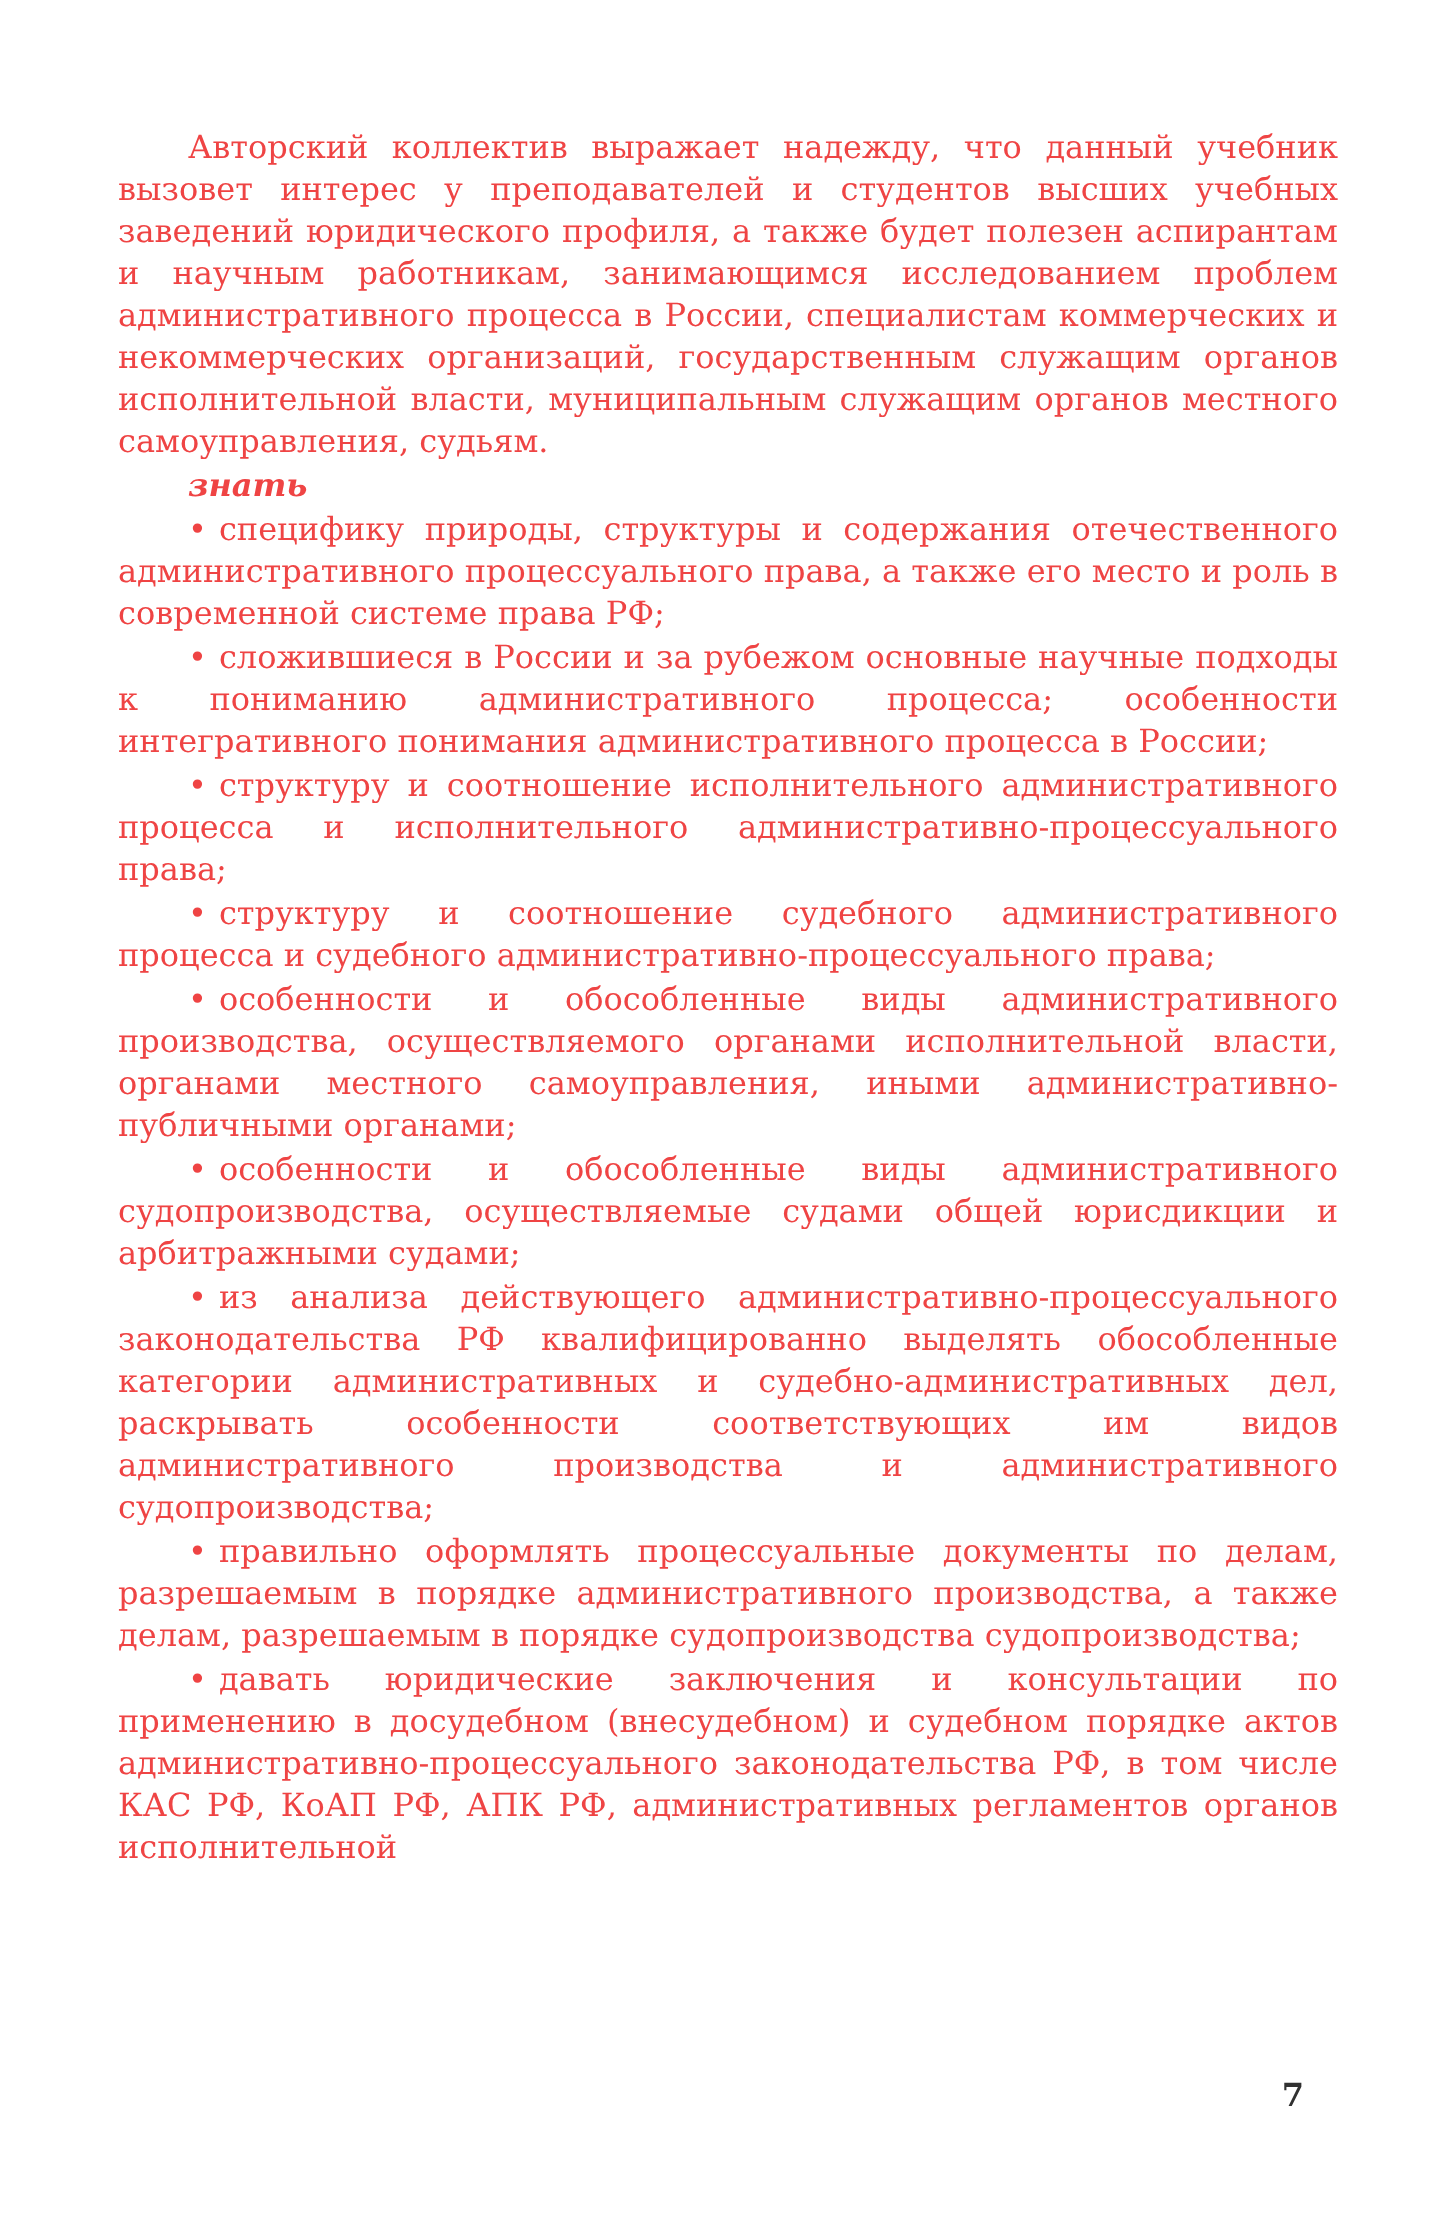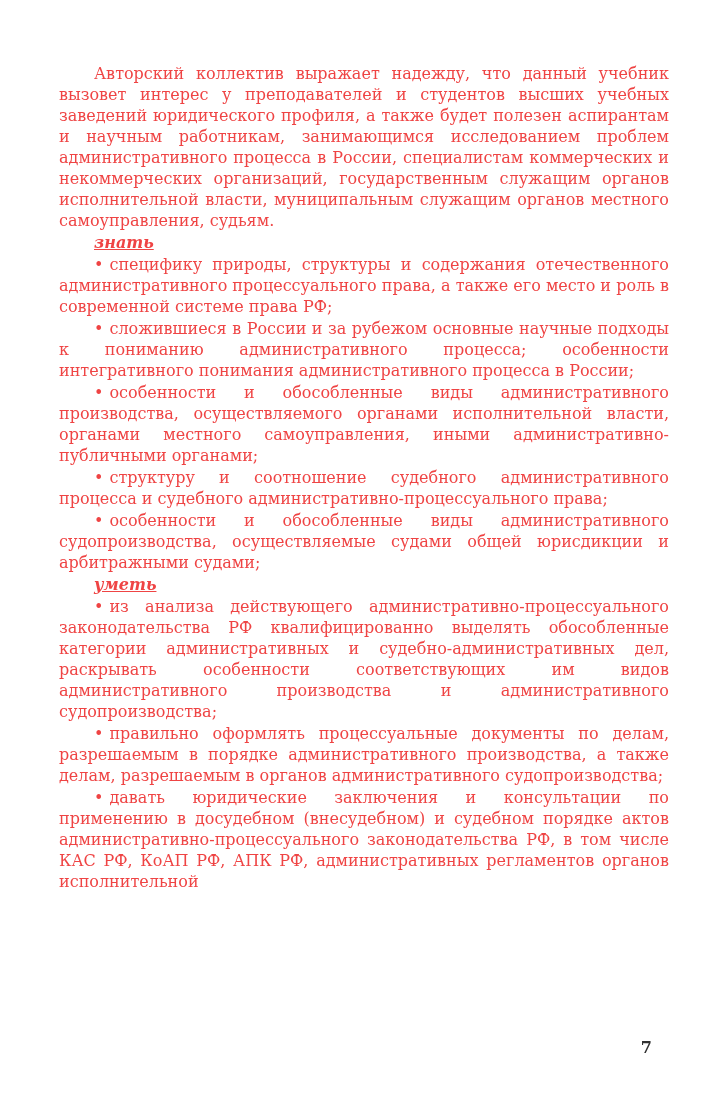--- a/index.html
+++ b/index.html
@@ -25,21 +25,20 @@
     margin: 1px;
     font-size: 16px;
     line-height: 21px;
     text-align: justify;
     text-indent: 35px;
     color: #ef4444;
   }
   p.para.heading {
     font-weight: bold;
     font-style: italic;
-    text-decoration: underline;
   }
   .bullet-marker {
     margin-right: 6px;
   }
   .folio {
     position: absolute;
     top: 1039px;
     right: 74px;
     font-size: 16px;
     line-height: 17px;
@@ -54,32 +53,32 @@
 
   <p class="para">Авторский коллектив выражает надежду, что данный учебник вызовет интерес у преподавателей и студентов высших учебных заведений юридического профиля, а также будет полезен аспирантам и научным работникам, занимающимся исследованием проблем административного процесса в России, специалистам коммерческих и некоммерческих организаций, государственным служащим органов исполнительной власти, муниципальным служащим органов местного самоуправления, судьям.</p>
 
 
   <p class="para heading">знать</p>
 
   <p class="para bullet"><span class="bullet-marker">•</span><span>специфику природы, структуры и содержания отечественного административного процессуального права, а также его место и роль в современной системе права РФ;</span></p>
 
   <p class="para bullet"><span class="bullet-marker">•</span><span>сложившиеся в России и за рубежом основные научные подходы к пониманию административного процесса; особенности интегративного понимания административного процесса в России;</span></p>
 
+  <p class="para bullet"><span class="bullet-marker">•</span><span>структуру и соотношение исполнительного административного процесса и исполнительного административно-процессуального права;</span></p>
+
+  <p class="para bullet"><span class="bullet-marker">•</span><span>структуру и соотношение судебного административного процесса и судебного административно-процессуального права;</span></p>
 
   <p class="para bullet"><span class="bullet-marker">•</span><span>особенности и обособленные виды административного производства, осуществляемого органами исполнительной власти, органами местного самоуправления, иными административно-публичными органами;</span></p>
 
-  <p class="para bullet"><span class="bullet-marker">•</span><span>структуру и соотношение судебного административного процесса и судебного административно-процессуального права;</span></p>
-
   <p class="para bullet"><span class="bullet-marker">•</span><span>особенности и обособленные виды административного судопроизводства, осуществляемые судами общей юрисдикции и арбитражными судами;</span></p>
 
-  <p class="para heading">уметь</p>
 
 
 
   <p class="para bullet"><span class="bullet-marker">•</span><span>из анализа действующего административно-процессуального законодательства РФ квалифицированно выделять обособленные категории административных и судебно-административных дел, раскрывать особенности соответствующих им видов административного производства и административного судопроизводства;</span></p>
 
-  <p class="para bullet"><span class="bullet-marker">•</span><span>правильно оформлять процессуальные документы по делам, разрешаемым в порядке административного производства, а также делам, разрешаемым в органов административного судопроизводства;</span></p>
+  <p class="para bullet"><span class="bullet-marker">•</span><span>правильно оформлять процессуальные документы по делам, разрешаемым в порядке административного производства, а также делам, разрешаемым в порядке судопроизводства судопроизводства;</span></p>
 
   <p class="para bullet"><span class="bullet-marker">•</span><span>давать юридические заключения и консультации по применению в досудебном (внесудебном) и судебном порядке актов административно-процессуального законодательства РФ, в том числе КАС РФ, КоАП РФ, АПК РФ, административных регламентов органов исполнительной</span></p>
 
 </div>
 
 <div class="folio">7</div>
 
 </body></html>

